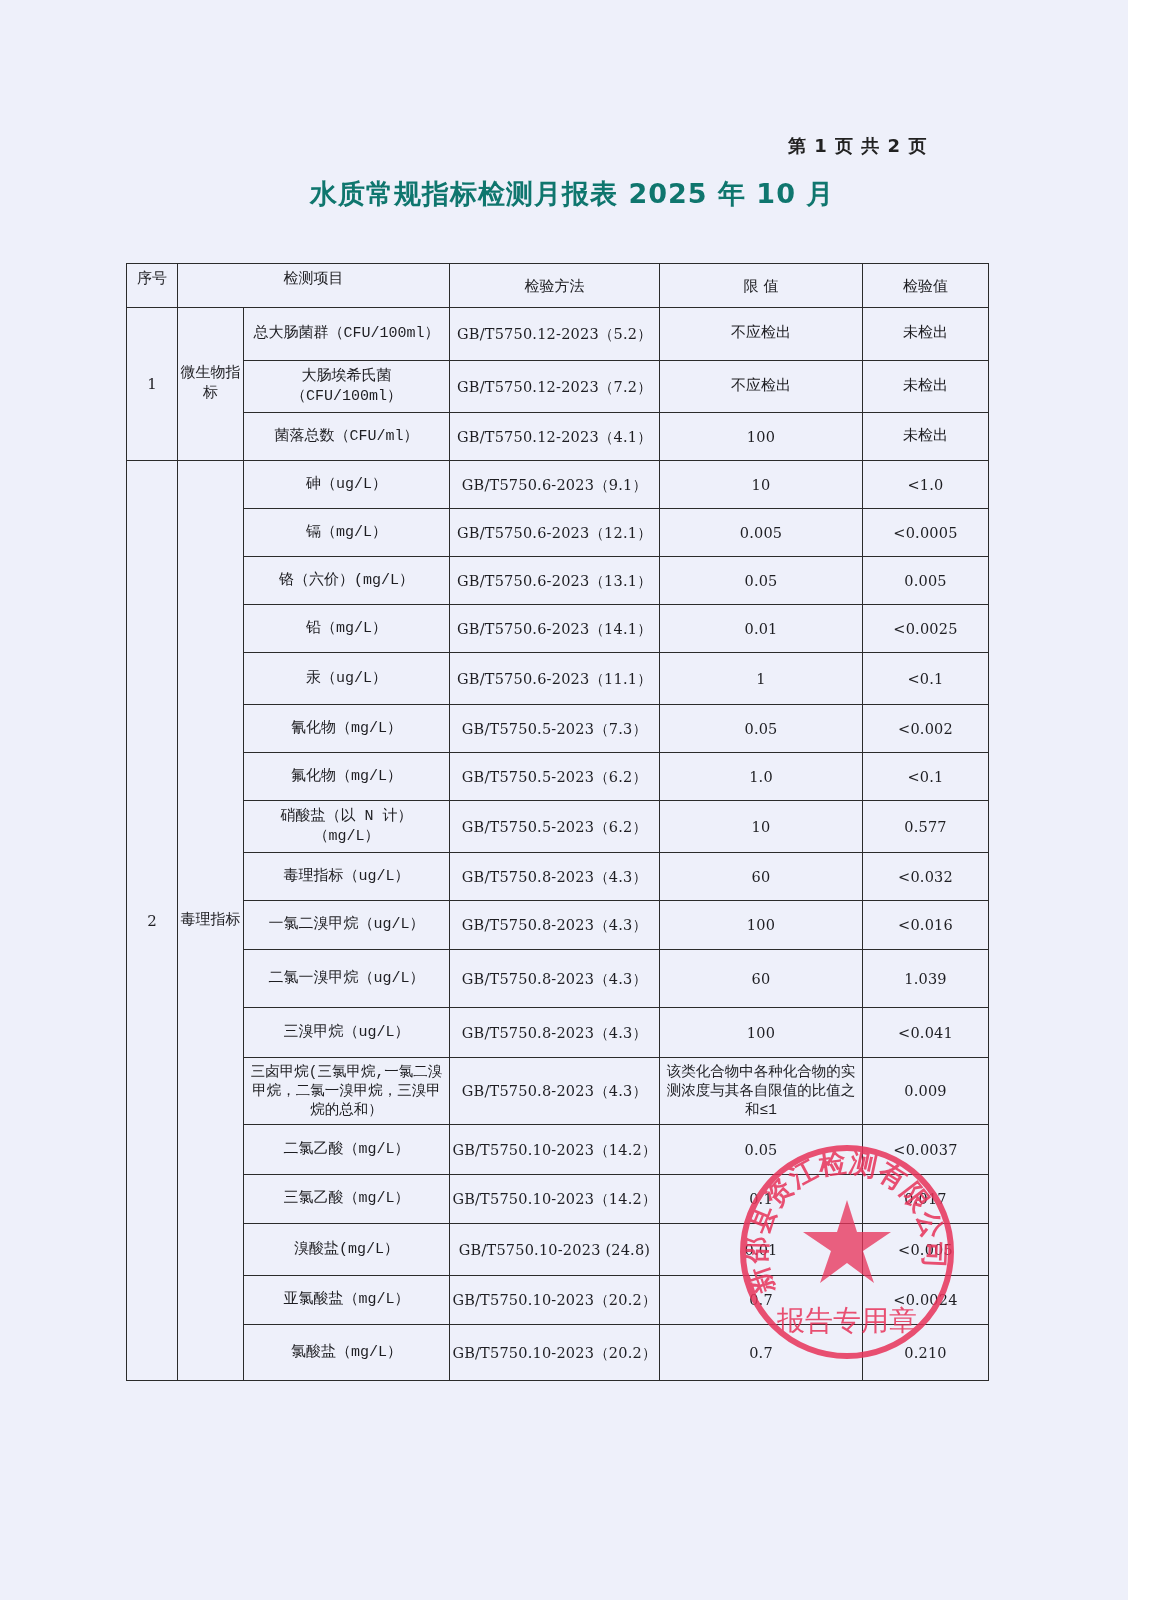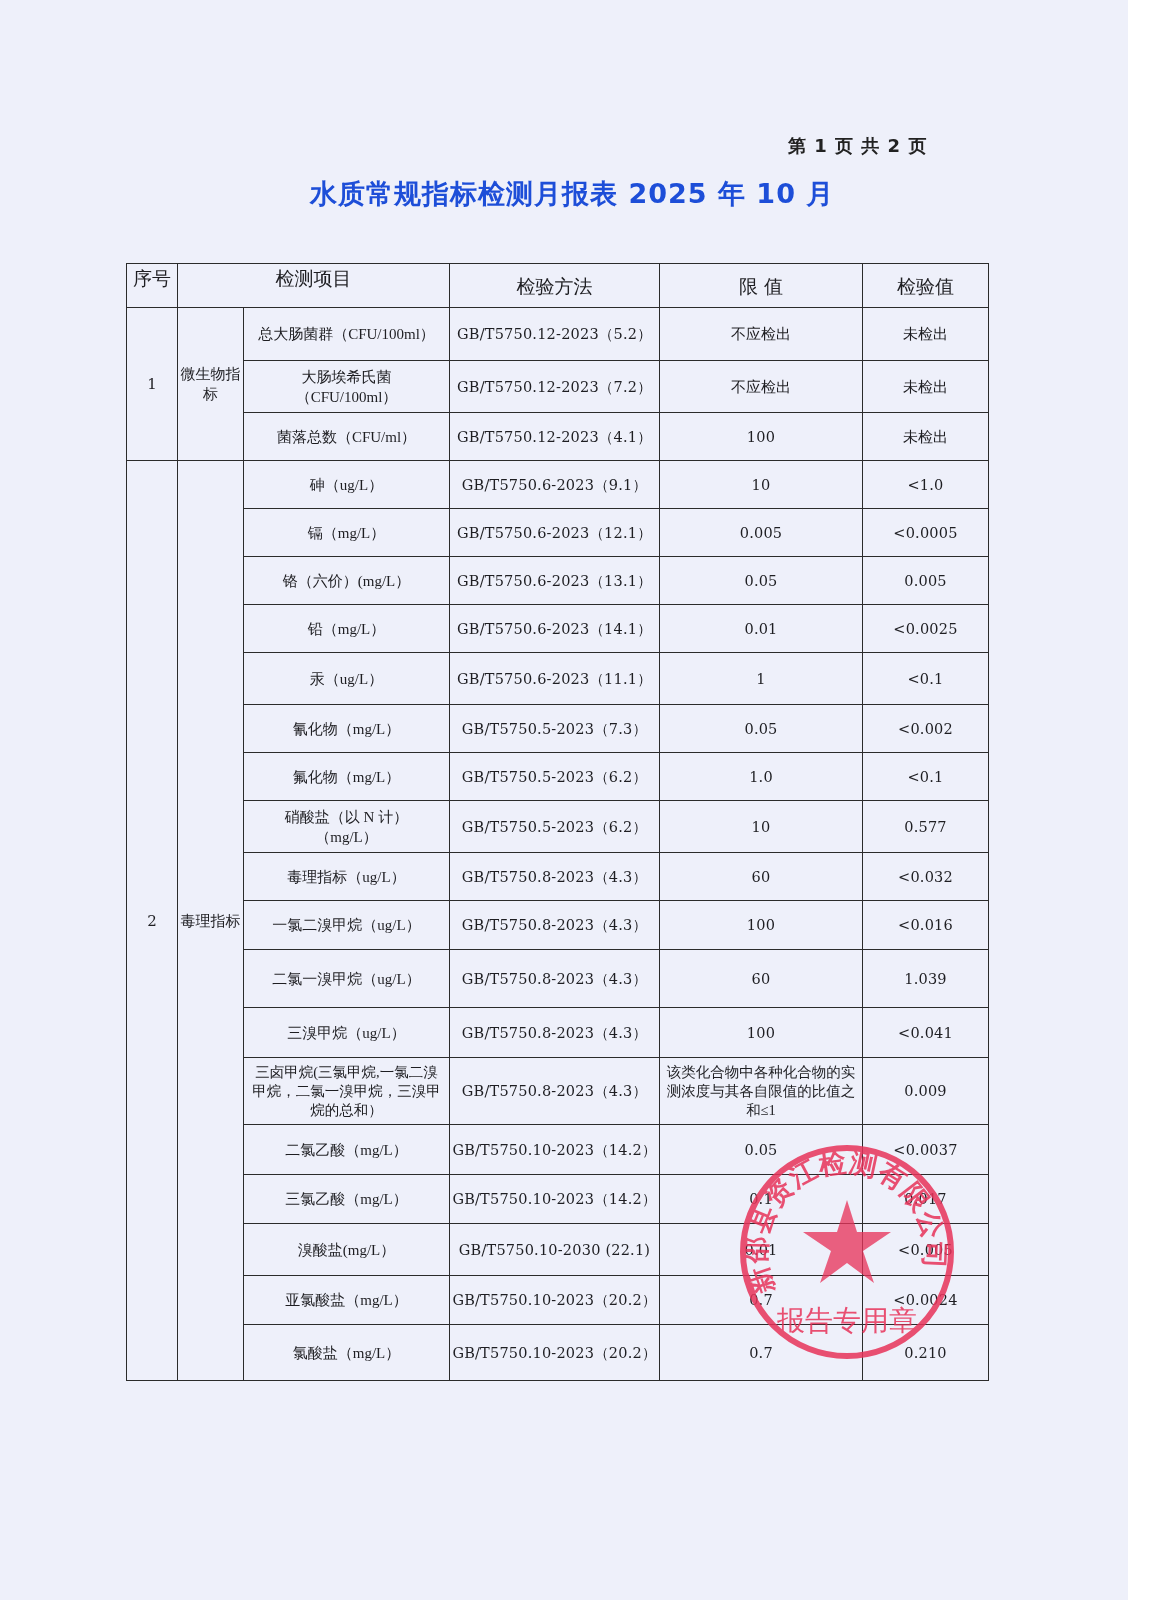--- a/index.html
+++ b/index.html
@@ -16,34 +16,34 @@
   .page-no {
     position: absolute; left: 788px; top: 134px;
     font-family: "DejaVu Sans", "Liberation Sans", sans-serif;
     font-size: 18px; letter-spacing: 1px; color: #222;
     font-weight: bold;
     text-align: right;
   }
   .title {
     position: absolute; left: 310px; top: 176px; width: 520px;
     font-family: "DejaVu Sans", "Liberation Sans", sans-serif;
-    font-size: 27px; font-weight: bold; color: #1d4ed8; letter-spacing: 1px;
+    font-size: 27px; font-weight: bold; color: #0f766e; letter-spacing: 1px;
     white-space: nowrap;
   }
   table.report {
     position: absolute; left: 126px; top: 263px;
     border-collapse: collapse; table-layout: fixed;
     font-size: 15px;
   }
   table.report td, table.report th {
     border: 1.5px solid #2b2b2b; text-align: center; vertical-align: middle;
     padding: 0 2px; font-weight: normal; line-height: 20px;
   }
-  table.report th { font-family: "DejaVu Sans", "Liberation Sans", sans-serif; font-size: 19px; }
-  .cn { font-family: Liberation Serif, serif; }
+  table.report th { font-family: "DejaVu Sans", "Liberation Sans", sans-serif; font-size: 15px; }
+  .cn { font-family: Liberation Mono, monospace; }
   .mono { font-family: "DejaVu Serif", "Liberation Serif", serif; font-size: 14.5px; letter-spacing: 0.2px; }
   .stamp {
     position: absolute; left: 735px; top: 1140px; width: 225px; height: 225px;
     pointer-events: none; opacity: 0.85;
   }
 </style>
 </head>
 <body>
 
 <div class="paper">
@@ -179,21 +179,21 @@
         <td class="mono">&lt;0.0037</td>
       </tr>
       <tr style="height:49px">
         <td class="cn">三氯乙酸（mg/L）</td>
         <td class="mono">GB/T5750.10-2023（14.2）</td>
         <td class="mono">0.1</td>
         <td class="mono">0.017</td>
       </tr>
       <tr style="height:52px">
         <td class="cn">溴酸盐(mg/L）</td>
-        <td class="mono">GB/T5750.10-2030 (22.1)</td>
+        <td class="mono">GB/T5750.10-2023 (24.8)</td>
         <td class="mono">0.01</td>
         <td class="mono">&lt;0.005</td>
       </tr>
       <tr style="height:49px">
         <td class="cn">亚氯酸盐（mg/L）</td>
         <td class="mono">GB/T5750.10-2023（20.2）</td>
         <td class="mono">0.7</td>
         <td class="mono">&lt;0.0024</td>
       </tr>
       <tr style="height:56px">

